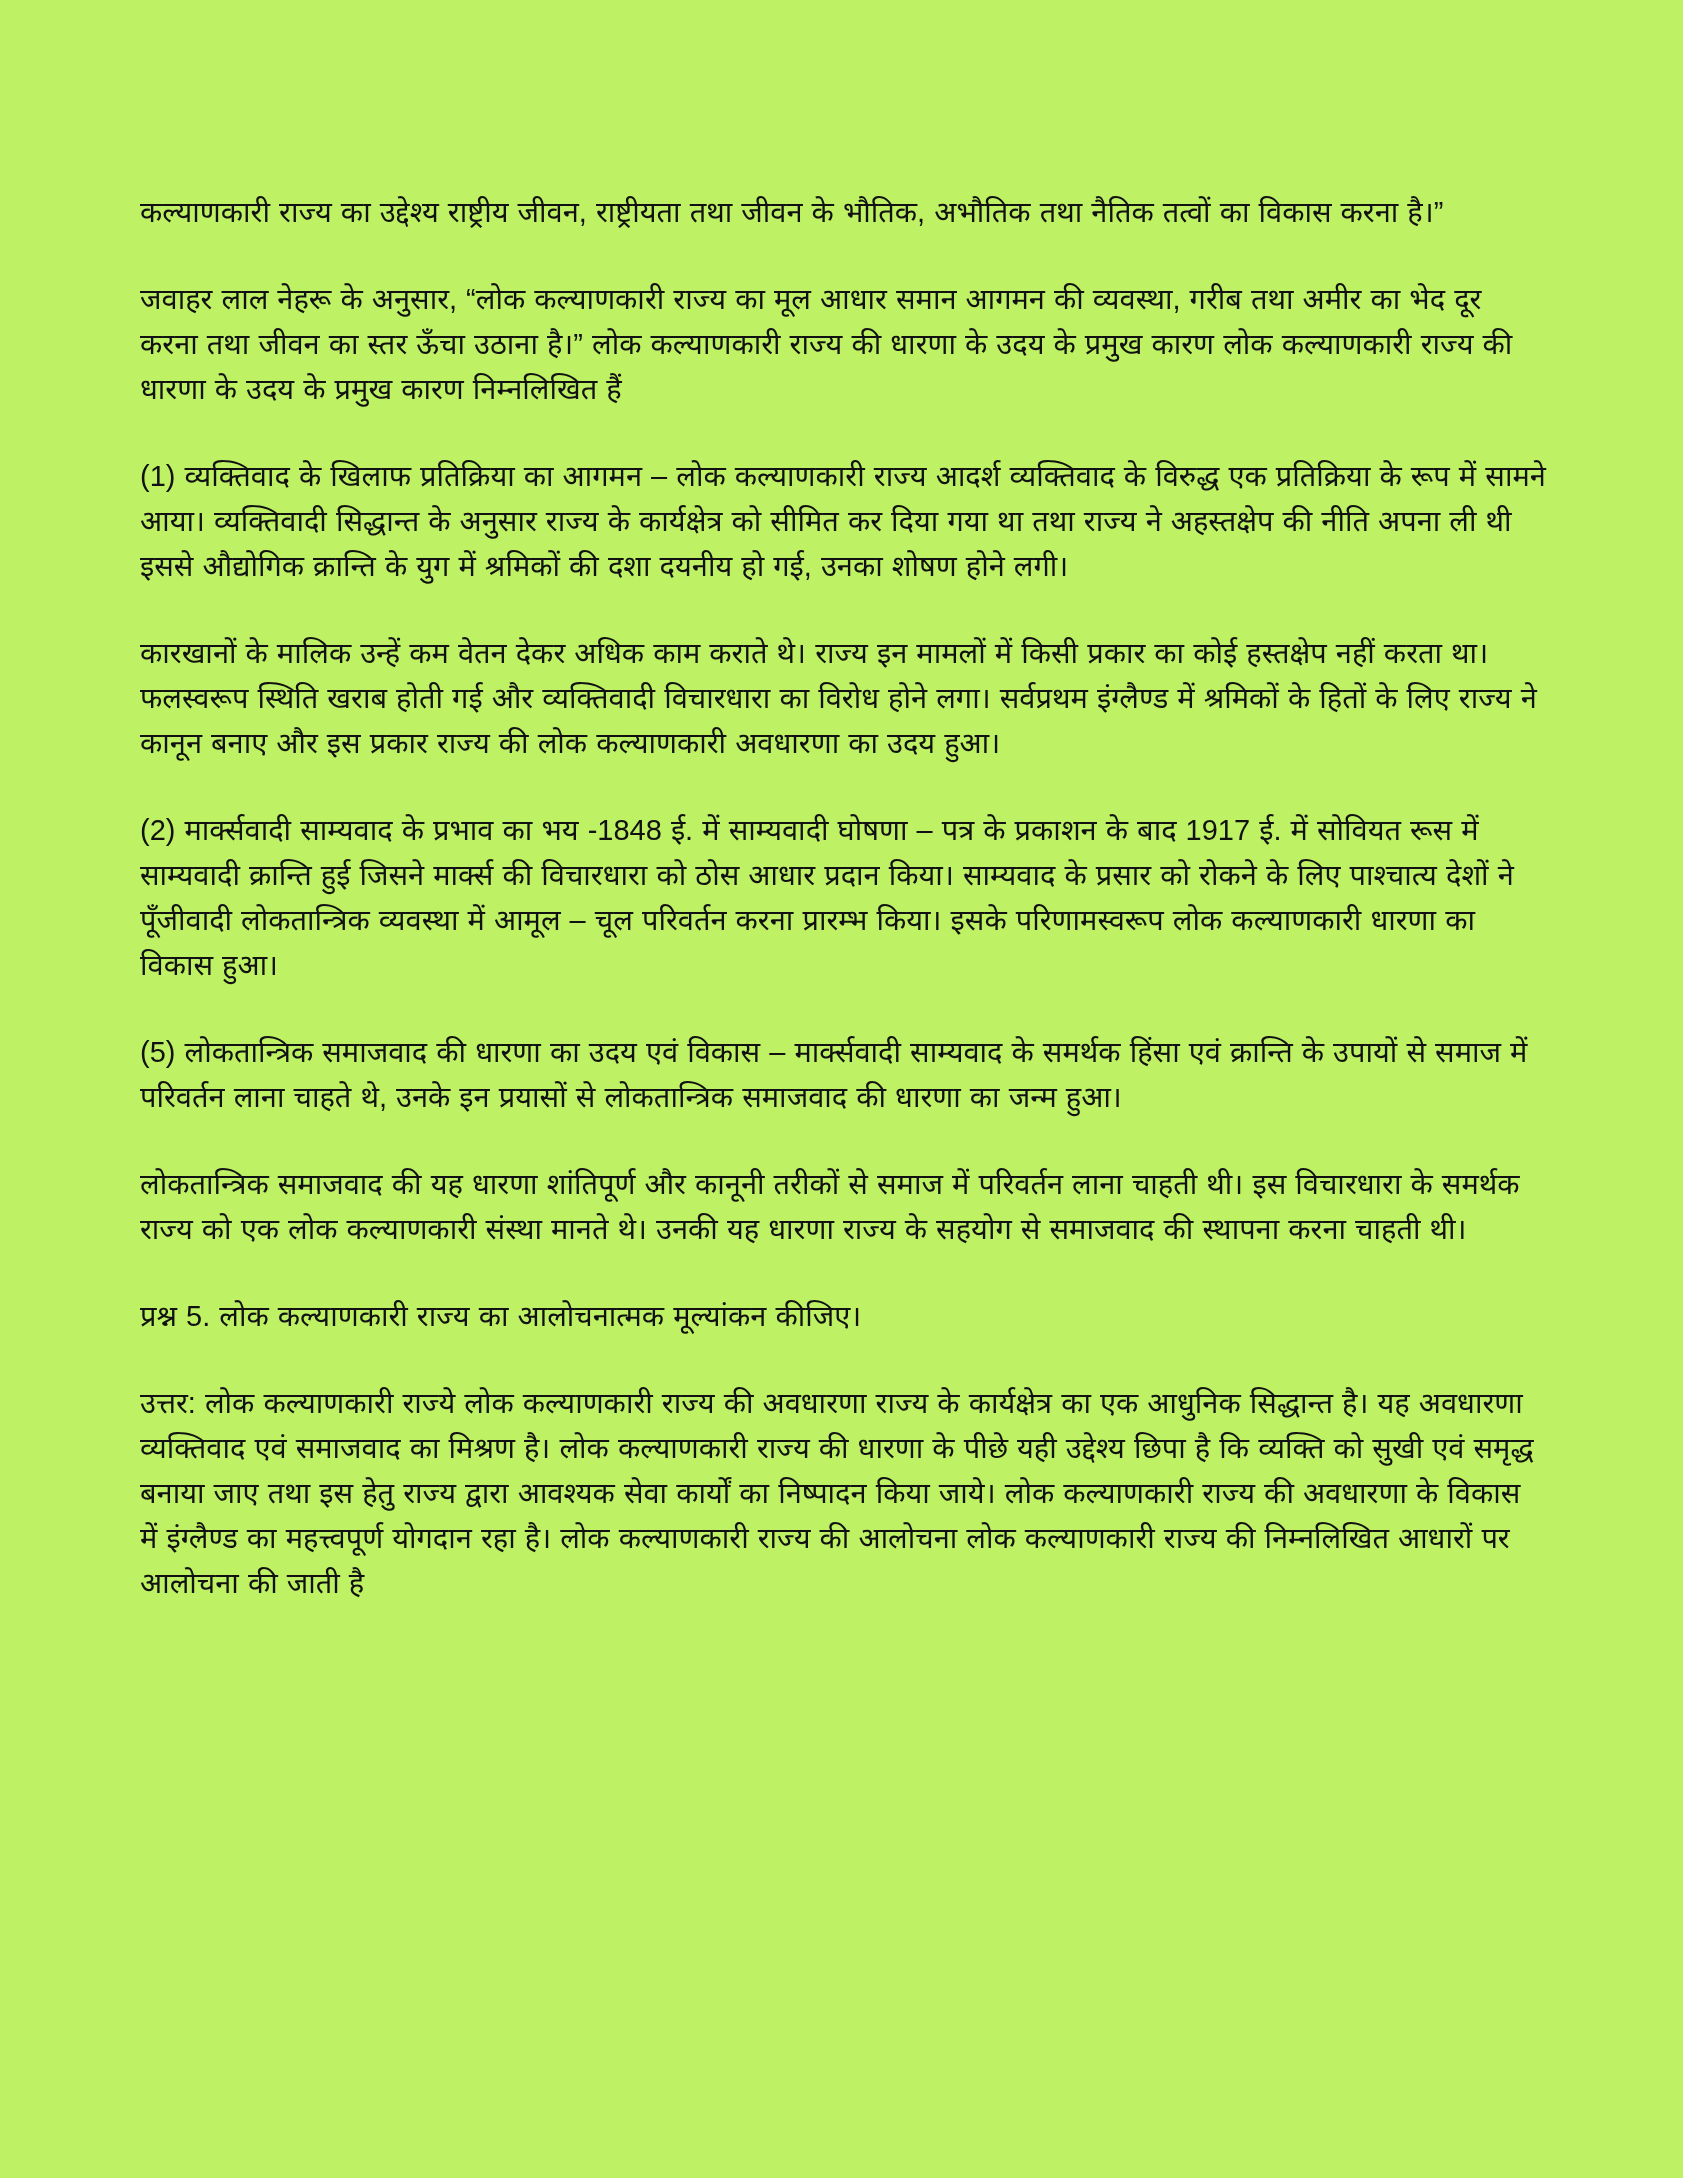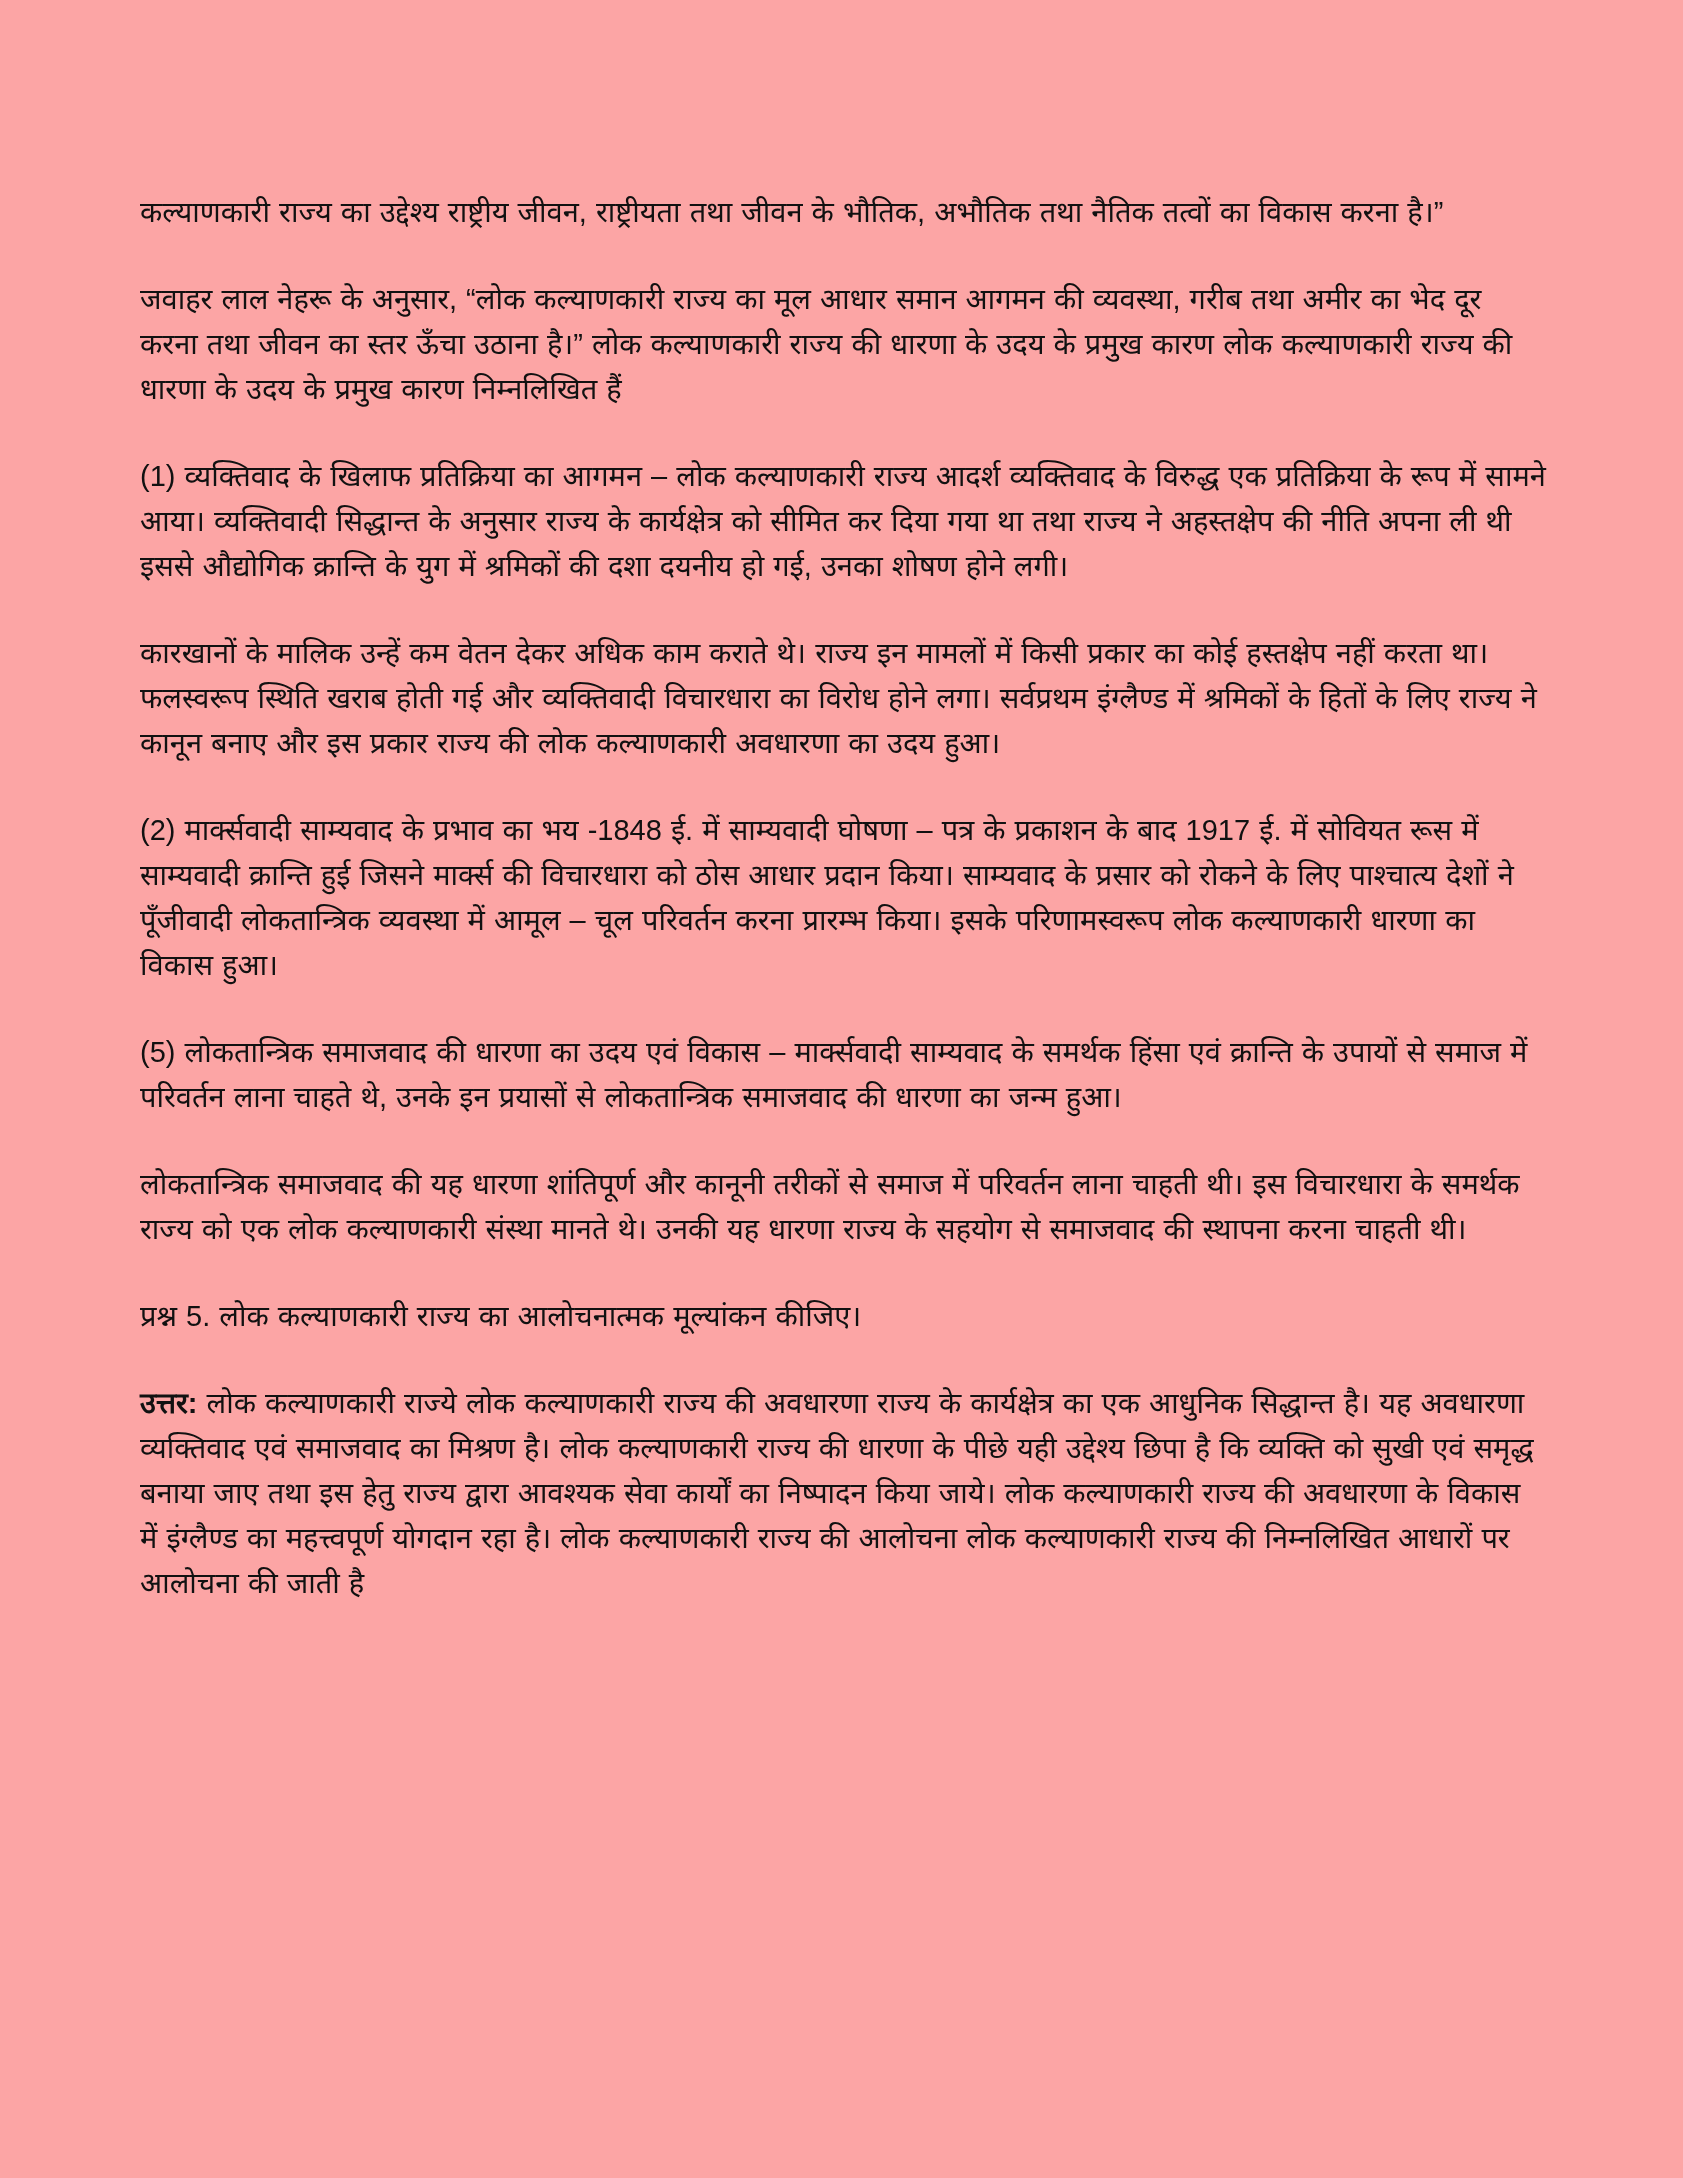--- a/index.html
+++ b/index.html
@@ -4,40 +4,40 @@
 <style>
   html, body {
     margin: 0;
     padding: 0;
     background: #ffffff;
   }
   .page {
     position: relative;
     width: 1683px;
     height: 2178px;
-    background: #fca5a5;
+    background: #bef264;
     color: #111111;
     box-sizing: border-box;
     padding: 190px 137px 0 140px;
     font-family: "Liberation Sans", "DejaVu Sans", sans-serif;
     font-size: 29px;
     line-height: 45px;
     overflow: hidden;
   }
   .para {
     margin: 0 0 42px 0;
     max-width: 1408px;
     text-align: left;
     word-spacing: 1px;
   }
   .para.heading {
     font-weight: 400;
   }
   .answer-label {
-    font-weight: 700;
+    font-weight: 400;
   }
 </style>
 </head>
 <body>
 
 <div class="page">
 
   <p class="para">कल्याणकारी राज्य का उद्देश्य राष्ट्रीय जीवन, राष्ट्रीयता तथा जीवन के भौतिक, अभौतिक तथा नैतिक तत्वों का विकास करना है।”</p>
 
   <p class="para">जवाहर लाल नेहरू के अनुसार, “लोक कल्याणकारी राज्य का मूल आधार समान आगमन की व्यवस्था, गरीब तथा अमीर का भेद दूर करना तथा जीवन का स्तर ऊँचा उठाना है।” लोक कल्याणकारी राज्य की धारणा के उदय के प्रमुख कारण लोक कल्याणकारी राज्य की धारणा के उदय के प्रमुख कारण निम्नलिखित हैं</p>

